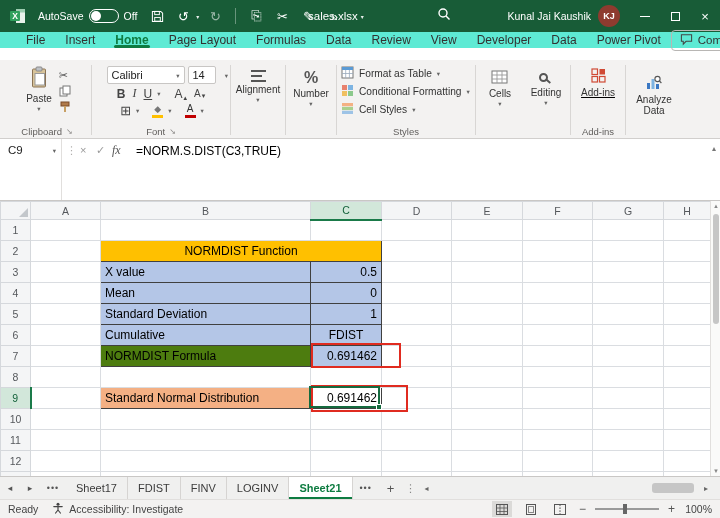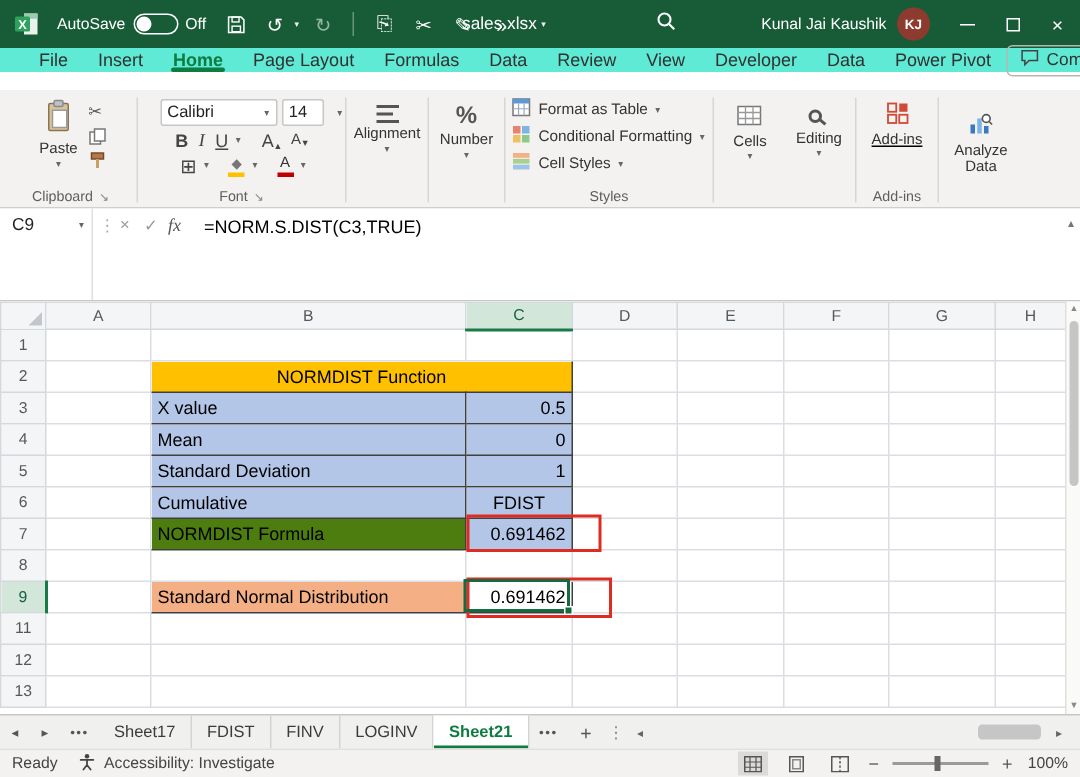--- a/index.html
+++ b/index.html
@@ -547,20 +547,31 @@
           <td></td>
           <td></td>
           <td></td>
       </tr>
       <tr>
         <th class="rh rowsel">9</th>
         <td></td>
         <td class="bc t-orange">Standard Normal Distribution</td>
         <td class="bc t-white val">0.691462</td>
         <td></td>
+          <td></td>
+          <td></td>
+          <td></td>
+          <td></td>
+      </tr>
+      <tr>
+        <th class="rh">10</th>
+        <td></td>
+          <td></td>
+          <td></td>
+          <td></td>
           <td></td>
           <td></td>
           <td></td>
           <td></td>
       </tr>
       <tr>
         <th class="rh">11</th>
         <td></td>
           <td></td>
           <td></td>

